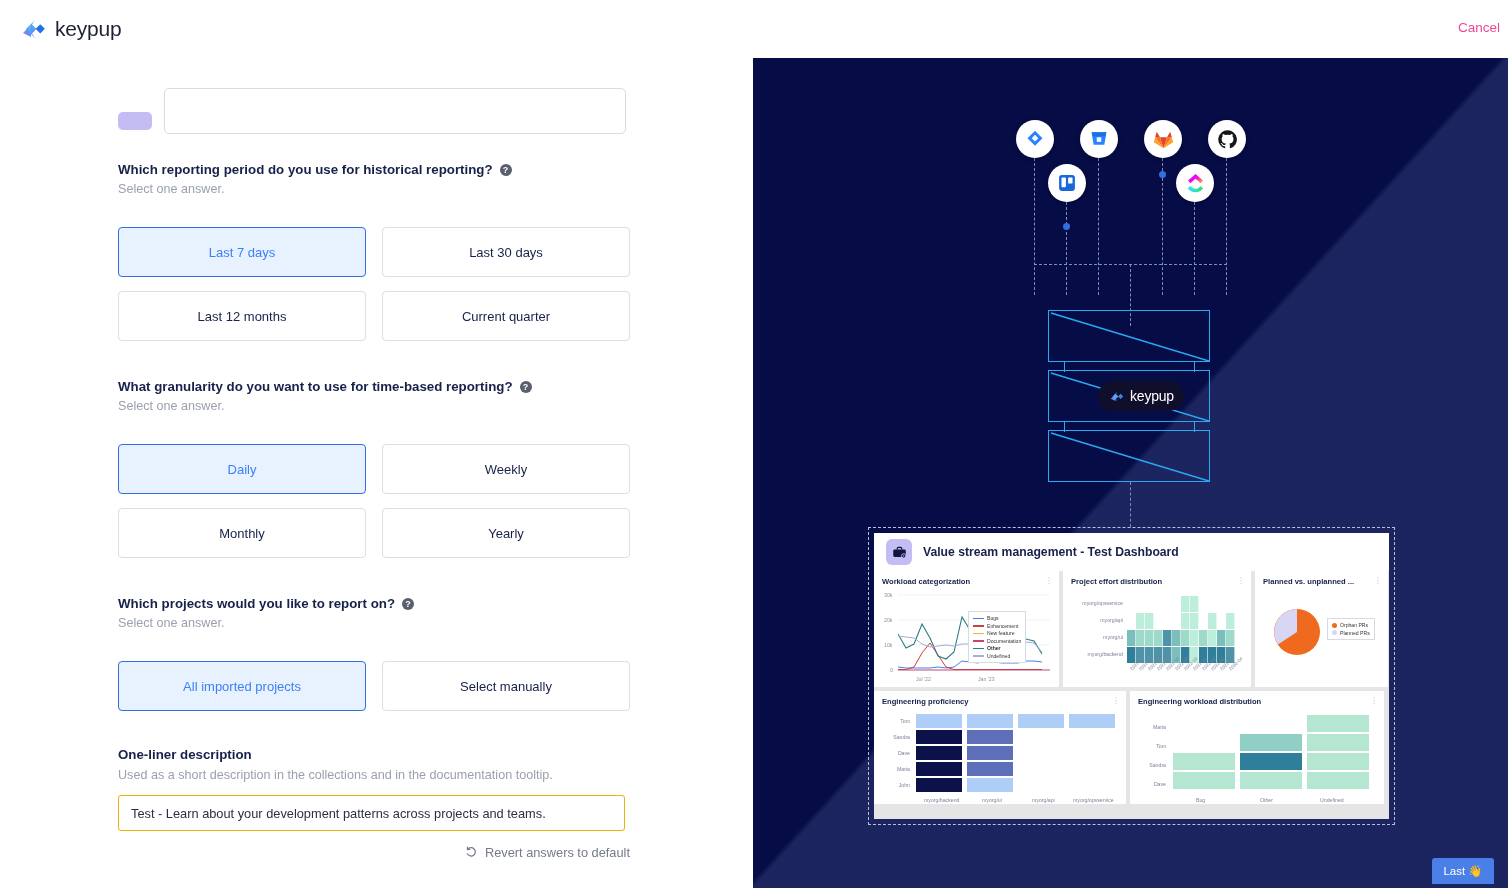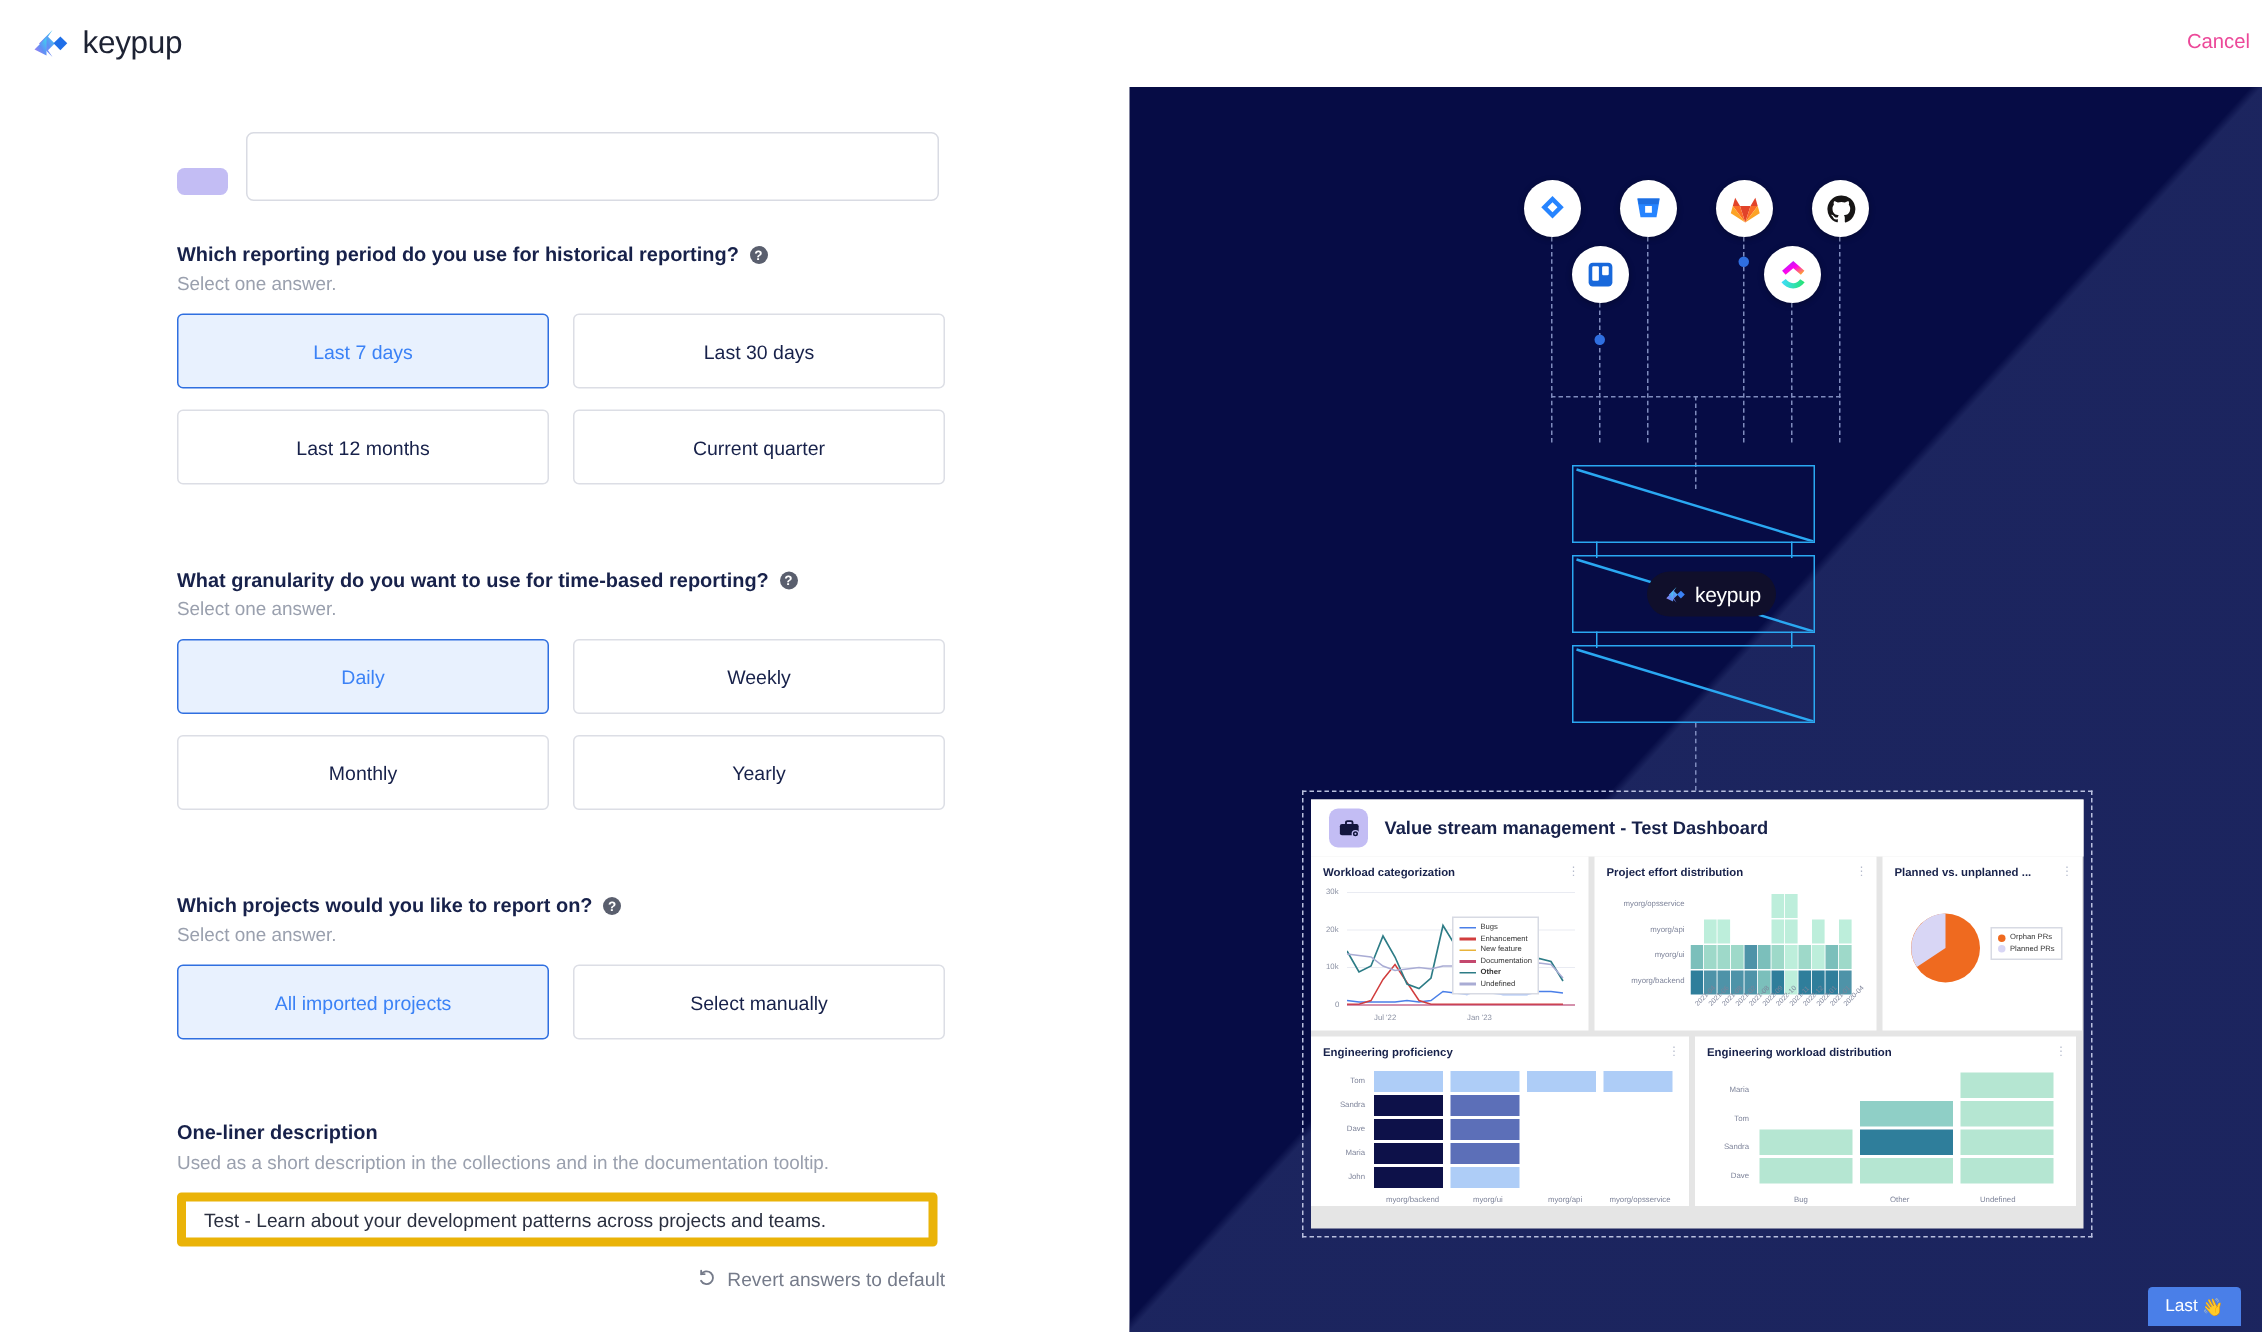--- a/index.html
+++ b/index.html
@@ -50,39 +50,39 @@
   }
   .help-dot{
     width:12px; height:12px; border-radius:50%; background:#5a5f6e;
     color:#fff; font-size:9px; font-weight:bold; line-height:12px;
     text-align:center; display:inline-block; cursor:pointer;
     font-family:"Liberation Sans", sans-serif;
   }
   .q-sub{ font-size:12.6px; color:#9aa0ae; margin-top:5px; }
 
   .opt-grid{
-    margin-top:13px; display:grid; grid-template-columns:248px 248px;
+    margin-top:31px; display:grid; grid-template-columns:248px 248px;
     gap:14px 16px;
   }
   .opt{
     height:50px; border:1px solid #dcdee5; border-radius:4px;
     display:flex; align-items:center; justify-content:center;
     font-size:13px; color:#17214a; background:#fff; cursor:pointer;
   }
   .opt.selected{
     background:#e8f1fe; border:1px solid #2f6fe0; color:#3b82f6;
   }
 
   
   .desc-block{ position:absolute; left:118px; top:683px; width:512px; }
   .desc-title{ font-size:13.3px; font-weight:bold; color:#17214a; }
   .desc-sub{ font-size:12.6px; color:#9aa0ae; margin-top:6px; }
   .desc-input{
     margin-top:13px; width:507px; height:36px;
-    border:6px solid #eab308; border-radius:3px; background:#fff;
+    border:1px solid #eab308; border-radius:3px; background:#fff;
     font-size:12.8px; color:#2b3040; padding:0 12px;
     font-family:"Liberation Sans", sans-serif; outline:none;
   }
 
   .revert{
     position:absolute; left:118px; top:781px; width:512px;
     display:flex; align-items:center; justify-content:flex-end; gap:7px;
     font-size:12.8px; color:#757b8a; cursor:pointer;
   }
   .revert svg{ display:block; }

